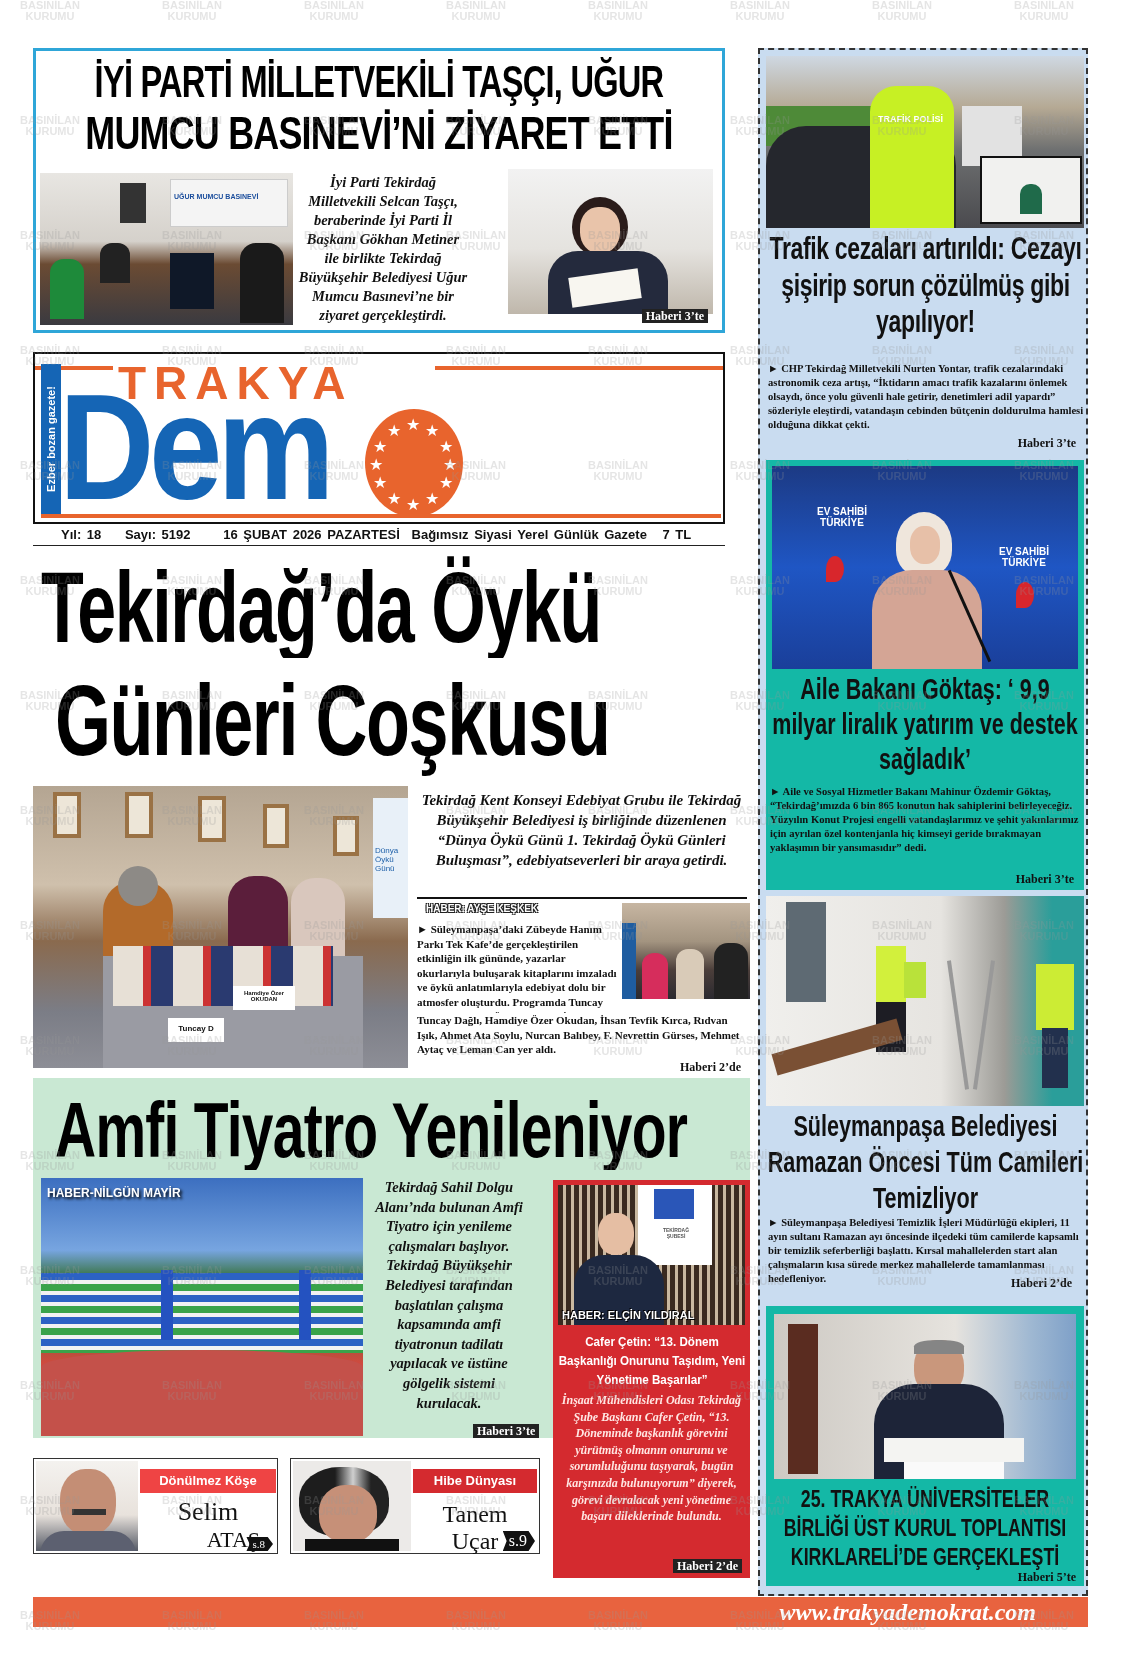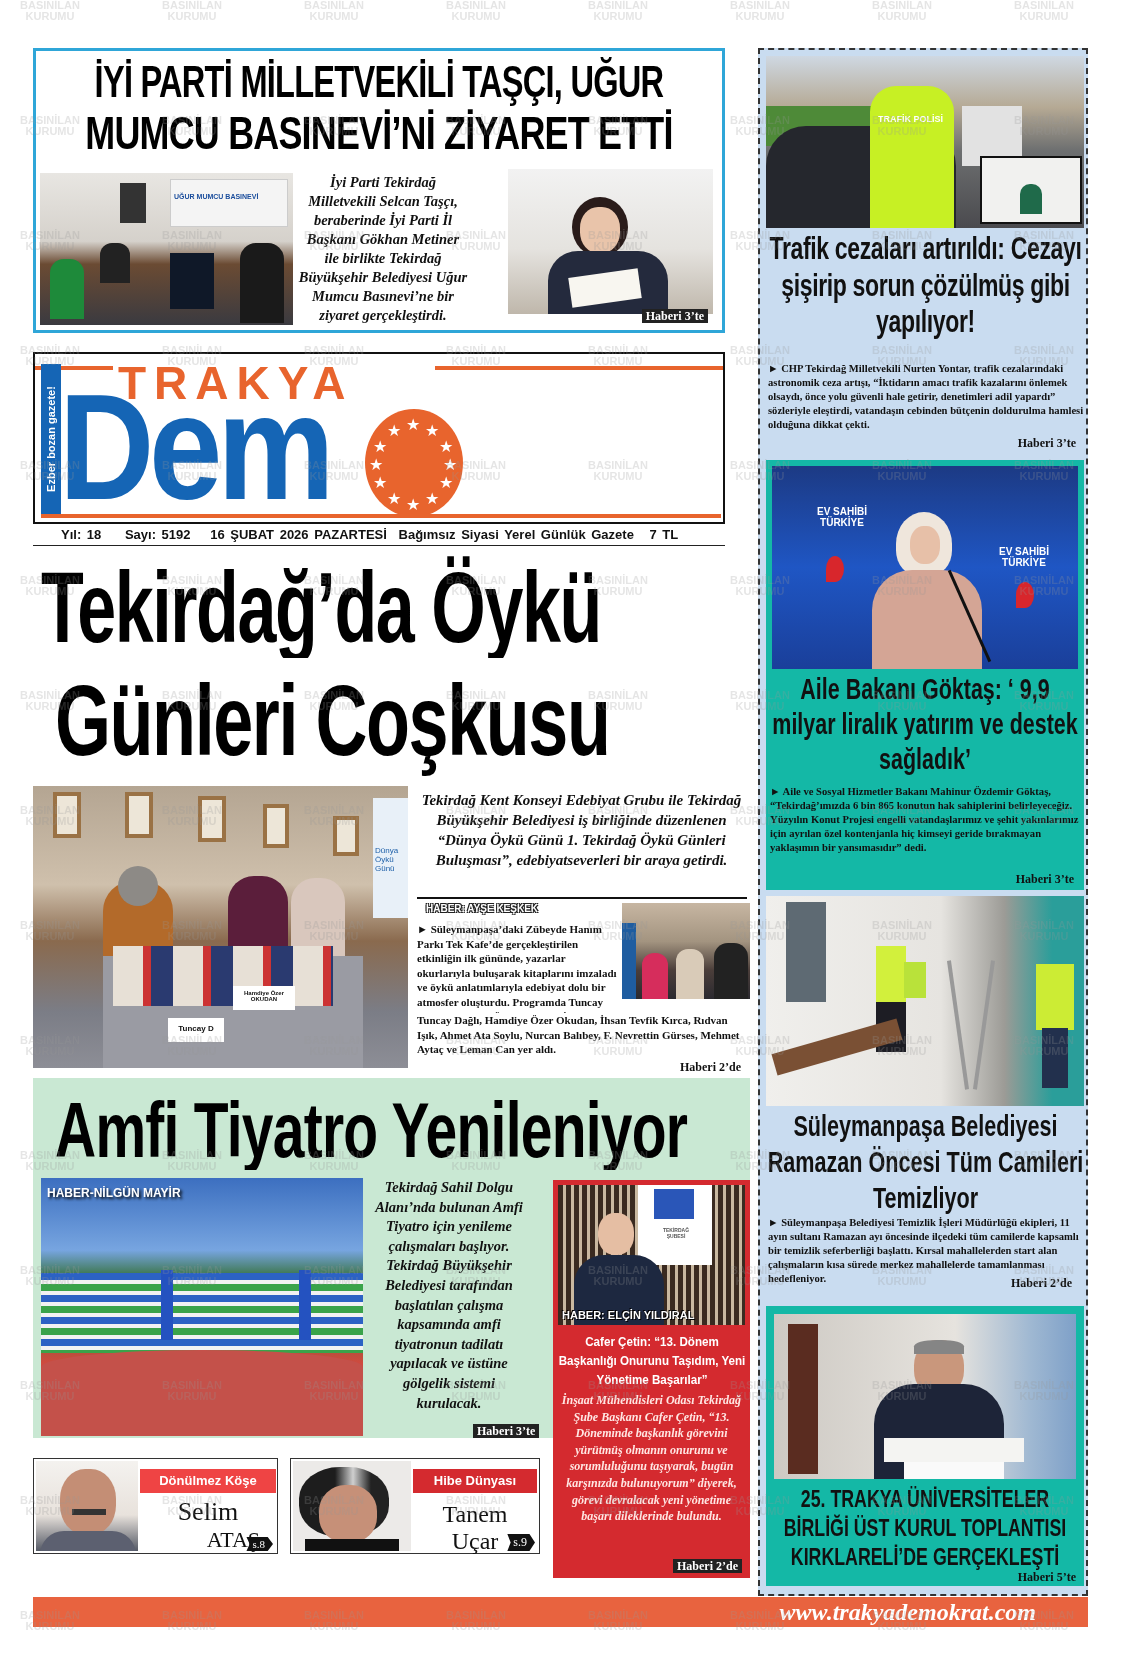--- a/index.html
+++ b/index.html
@@ -84,21 +84,21 @@
     <span style="left:4px;top:48px">★</span>
       <span style="left:8px;top:30px">★</span>
       <span style="left:22px;top:14px">★</span>
   </div>
   <div class="oline" style="left:6px;top:160px;width:680px"></div>
 </div>
 
 <div id="infobar" class="abs">
   <span style="margin-left:28px">Yıl: 18</span>
   <span style="margin-left:18px">Sayı: 5192</span>
-  <span style="margin-left:14px">16 ŞUBAT 2026 PAZARTESİ</span>
+  <span style="margin-left:27px">16 ŞUBAT 2026 PAZARTESİ</span>
   <span style="margin-left:6px;font-weight:bold">Bağımsız Siyasi Yerel Günlük Gazete</span>
   <span style="margin-left:10px">7 TL</span>
 </div>
 
 <div class="abs" style="left:33px;top:556px;width:715px;height:102px;overflow:hidden">
   <span class="hl" style="font-size:100px;line-height:102px;transform:scaleX(0.7);transform-origin:left top;width:1100px;text-align:left;margin-left:8px;letter-spacing:-2px">Tekirdağ’da Öykü</span>
 </div>
 <div class="abs" style="left:33px;top:668px;width:715px;height:108px;overflow:hidden">
   <span class="hl" style="font-size:100px;line-height:104px;transform:scaleX(0.72);transform-origin:left top;width:1100px;text-align:left;margin-left:22px;letter-spacing:-2px">Günleri Coşkusu</span>
 </div>
@@ -189,21 +189,21 @@
 
 <div class="abs" style="left:290px;top:1458px;width:250px;height:96px;border:1.5px solid #333">
   <div class="ph" style="left:2px;top:2px;width:118px;height:90px;background:#eceae8">
     <div class="abs" style="left:6px;top:6px;width:90px;height:70px;border-radius:45%;background:linear-gradient(90deg,#1d1d1d 40%,#cfcfcf 60%,#222 80%)"></div>
     <div class="abs" style="left:26px;top:24px;width:58px;height:58px;border-radius:45%;background:#c69078"></div>
     <div class="abs" style="left:12px;top:78px;width:94px;height:14px;background:#111"></div>
   </div>
   <div class="abs" style="left:122px;top:10px;width:124px;height:24px;background:#d42a2f;color:#fff;font-family:'Liberation Sans',sans-serif;font-weight:bold;font-size:13px;line-height:24px;text-align:center">Hibe Dünyası</div>
   <div class="abs" style="left:122px;top:42px;width:124px;font-size:24px;line-height:26px;text-align:center">Tanem</div>
   <div class="abs" style="left:122px;top:70px;width:124px;font-size:24px;line-height:24px;text-align:center">Uçar</div>
-  <div class="abs" style="right:4px;bottom:2px;background:#111;color:#fff;font-size:12px;padding:1px 8px 1px 6px;clip-path:polygon(0 0,80% 0,100% 50%,80% 100%,0 100%,12% 50%)">s.9</div>
+  <div class="abs" style="right:4px;bottom:2px;background:#111;color:#fff;font-size:16px;padding:1px 8px 1px 6px;clip-path:polygon(0 0,80% 0,100% 50%,80% 100%,0 100%,12% 50%)">s.9</div>
 </div>
 
 <div id="rightcol" class="abs">
 
   <div class="ph" style="left:6px;top:6px;width:318px;height:172px;background:linear-gradient(180deg,#cfd8e2 0%,#b5a994 30%,#6d6f70 55%,#4a4a4e 100%)">
     <div class="abs" style="left:0;top:50px;width:110px;height:40px;background:#4e8a38"></div>
     <div class="abs" style="left:0;top:70px;width:190px;height:102px;border-radius:40px 40px 0 0;background:#25272d"></div>
     <div class="abs" style="left:104px;top:30px;width:84px;height:142px;border-radius:26px 26px 0 0;background:#c7f024"></div>
     <div class="abs" style="left:112px;top:58px;width:70px;font-family:'Liberation Sans',sans-serif;font-weight:bold;font-size:9px;color:#fff">TRAFİK POLİSİ</div>
     <div class="abs" style="left:196px;top:50px;width:60px;height:60px;background:#e2e2e2"></div>

